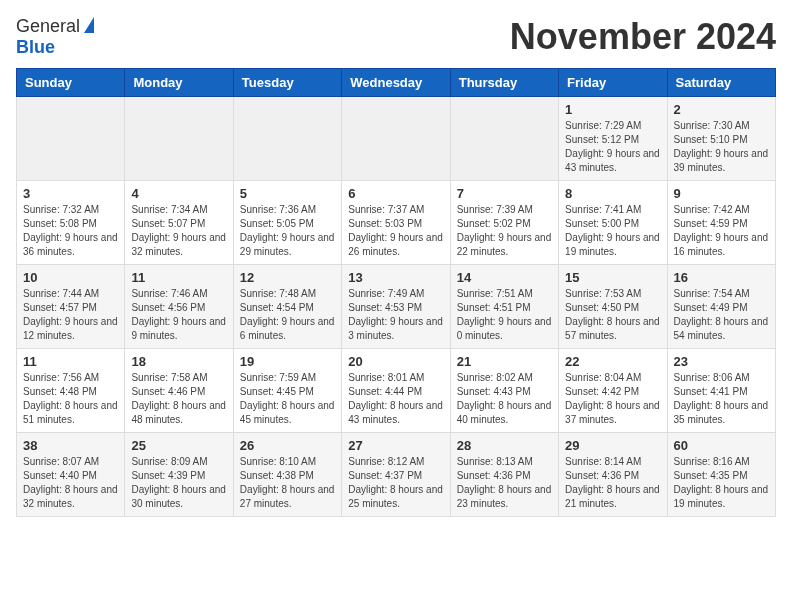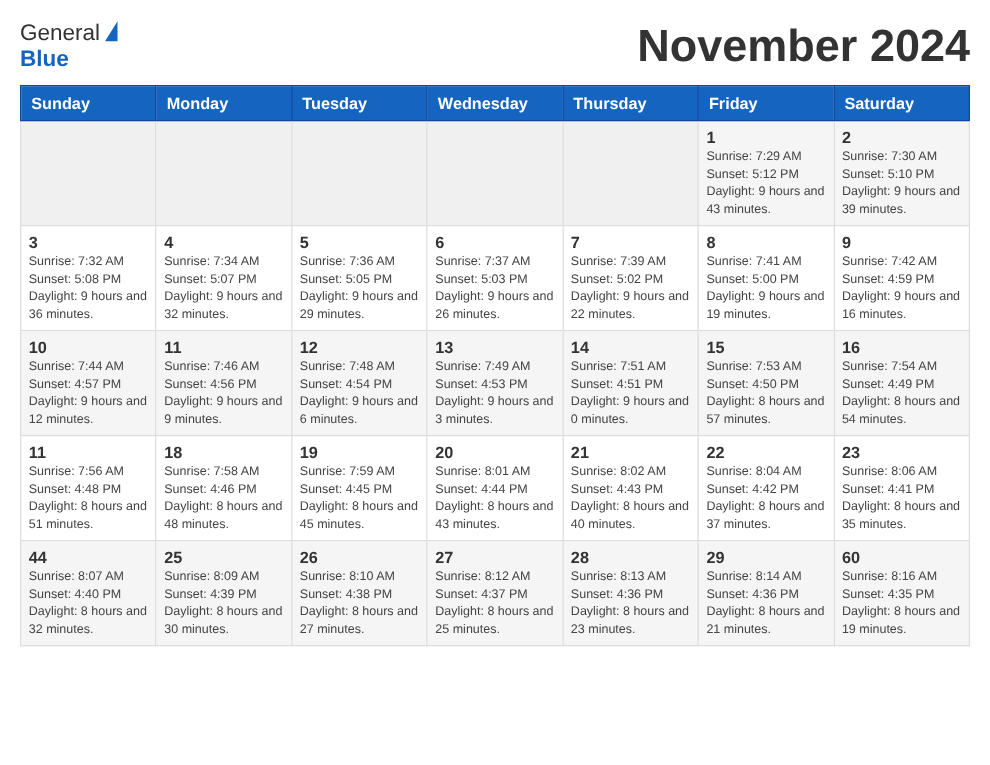--- a/index.html
+++ b/index.html
@@ -231,21 +231,21 @@
           <span class="day-number">22</span>
           <div class="day-info">Sunrise: 8:04 AM<br>Sunset: 4:42 PM<br>Daylight: 8 hours and 37 minutes.</div>
         </td>
         <td>
           <span class="day-number">23</span>
           <div class="day-info">Sunrise: 8:06 AM<br>Sunset: 4:41 PM<br>Daylight: 8 hours and 35 minutes.</div>
         </td>
       </tr>
       <tr>
         <td>
-          <span class="day-number">44</span>
+          <span class="day-number">38</span>
           <div class="day-info">Sunrise: 8:07 AM<br>Sunset: 4:40 PM<br>Daylight: 8 hours and 32 minutes.</div>
         </td>
         <td>
           <span class="day-number">25</span>
           <div class="day-info">Sunrise: 8:09 AM<br>Sunset: 4:39 PM<br>Daylight: 8 hours and 30 minutes.</div>
         </td>
         <td>
           <span class="day-number">26</span>
           <div class="day-info">Sunrise: 8:10 AM<br>Sunset: 4:38 PM<br>Daylight: 8 hours and 27 minutes.</div>
         </td>

